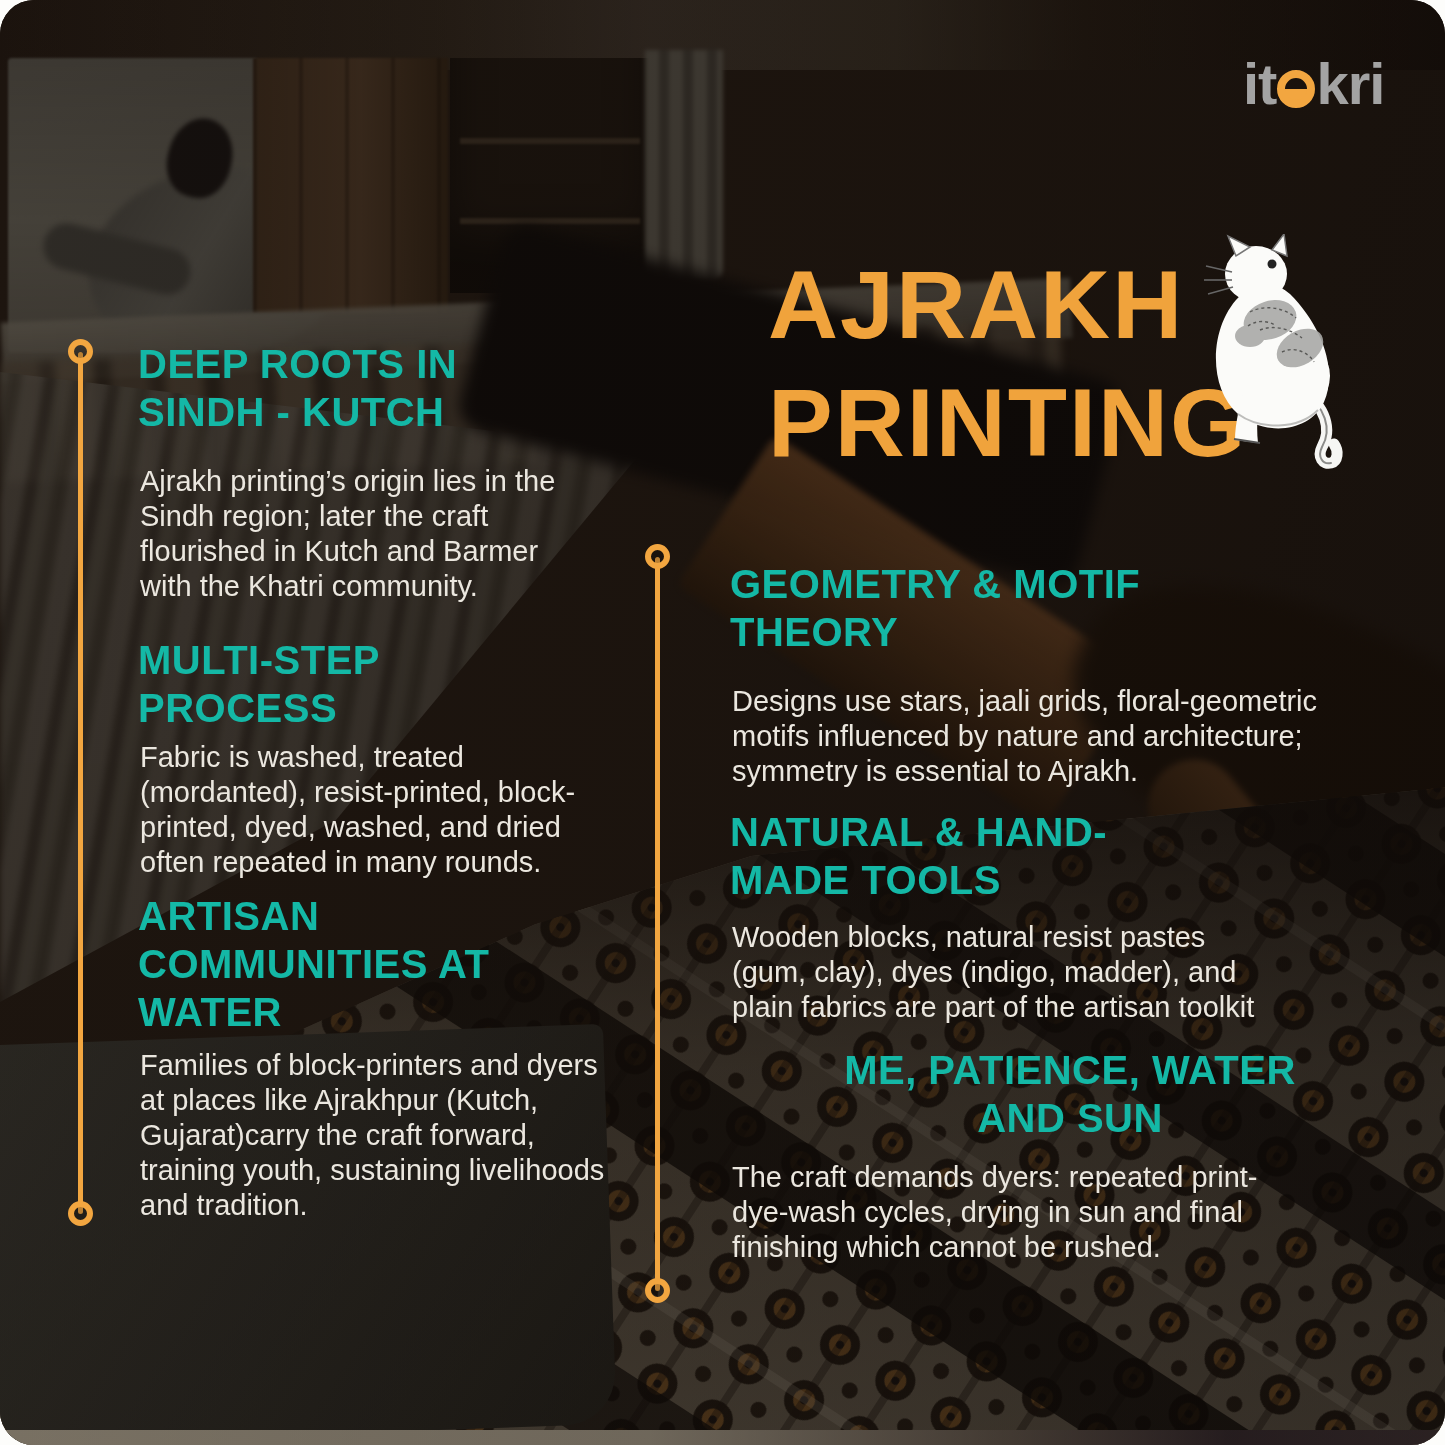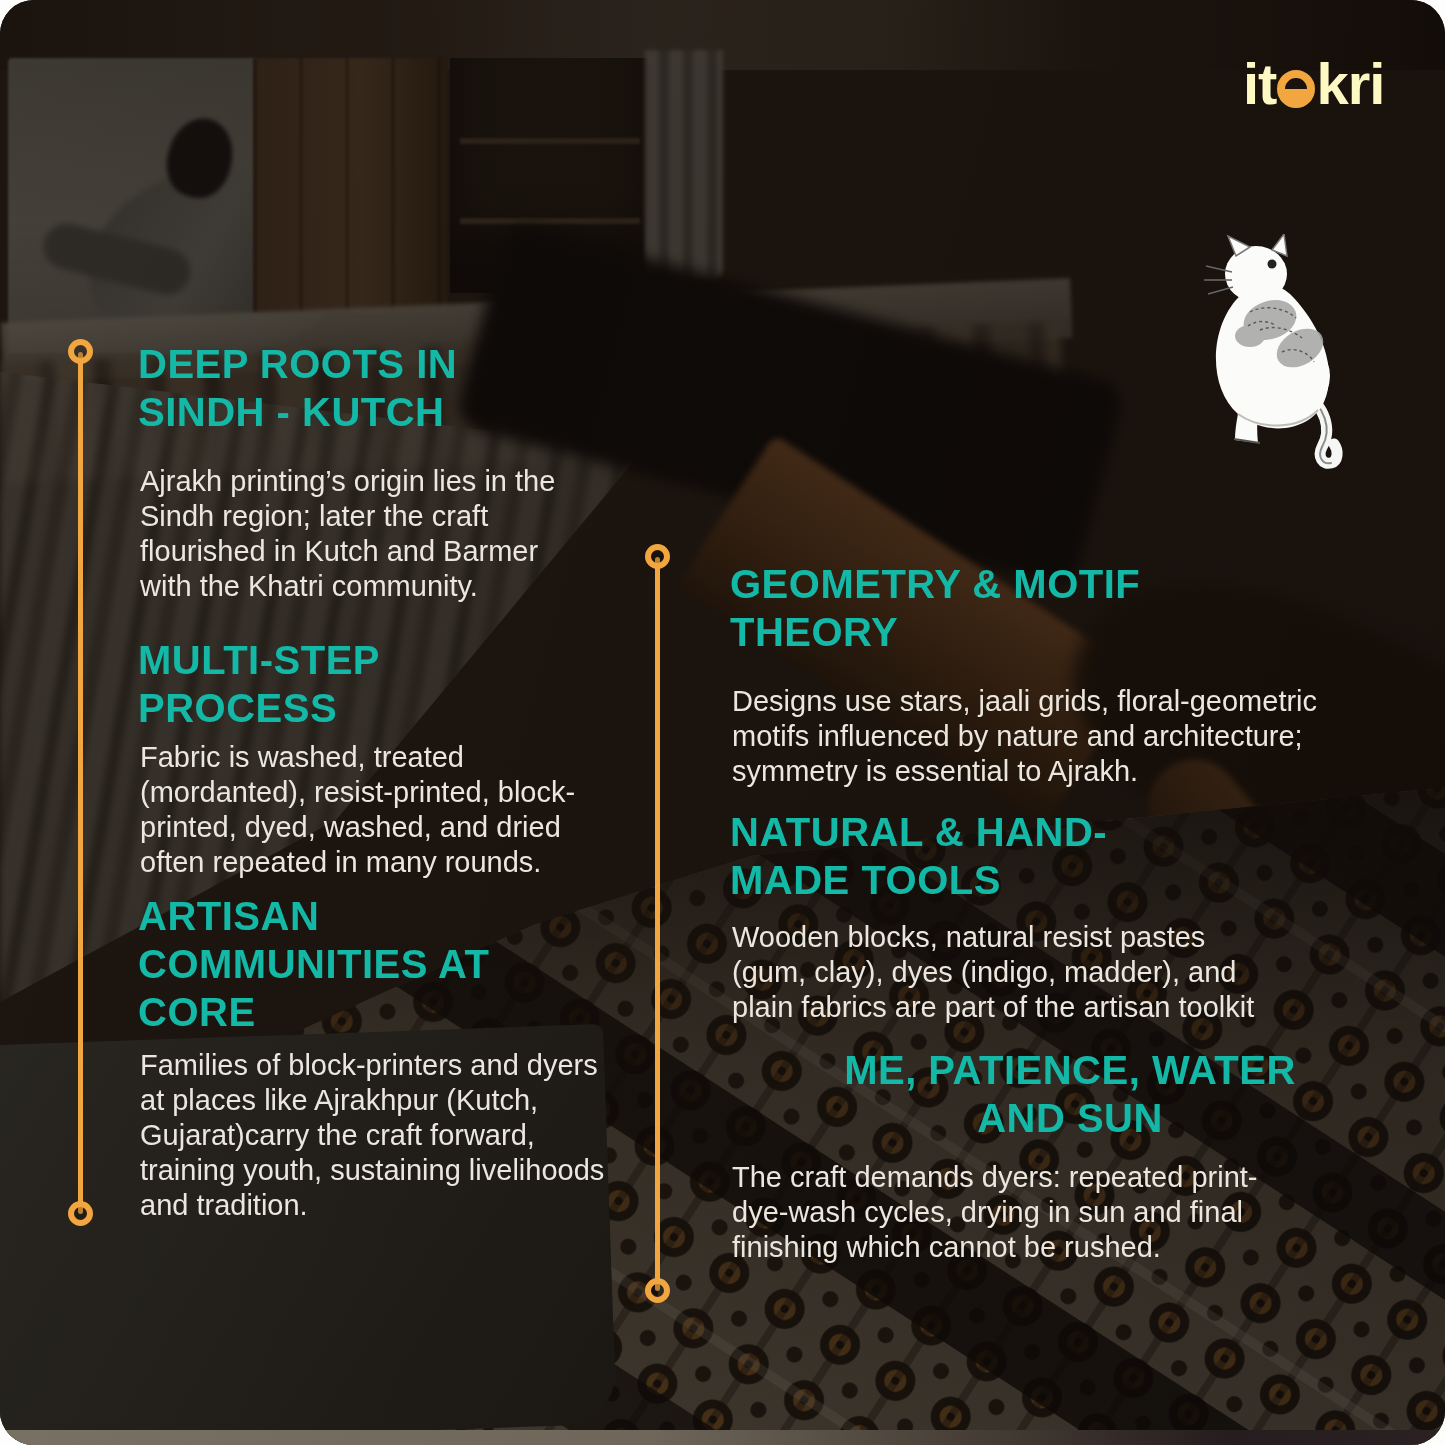--- a/index.html
+++ b/index.html
@@ -30,21 +30,21 @@
   .fabric-wrap{left:0;top:760px;width:1445px;height:685px;clip-path:polygon(16% 44%,37% 24%,52% 14%,100% 4%,100% 100%,0 100%,0 58%);}
   .plain-panel{left:-30px;top:1035px;width:640px;height:400px;background:linear-gradient(125deg,#35342e,#2b2a25 55%,#22211c);border-radius:8px 10px 52px 58px;transform:rotate(-2deg);}
   .bottom-strip{left:0;top:1430px;width:1445px;height:15px;background:linear-gradient(90deg,#b0a794 0%,#b5ac99 45%,#6e6257 70%,#3c2f35 85%,#4a3b3e 100%);}
   .photo-overlay{inset:0;background:linear-gradient(105deg,rgba(18,12,8,.30) 0%,rgba(18,12,8,.42) 50%,rgba(12,8,6,.5) 100%);}
 
   
   .connector-line{width:5px;background:#F2A640;border-radius:3px;}
   .ring{width:13px;height:13px;border:6px solid #F2A640;border-radius:50%;background:rgba(20,14,10,.25);}
 
   
-  .logo{left:1243px;top:50px;color:#fef9c3;font-weight:700;font-size:58px;letter-spacing:-1px;display:flex;align-items:center;justify-content:flex-end;}
+  .logo{left:1243px;top:50px;color:#a3a3a3;font-weight:700;font-size:58px;letter-spacing:-1px;display:flex;align-items:center;justify-content:flex-end;}
   .logo-o{display:inline-block;width:22px;height:22px;border:8px solid #F2A640;border-radius:50%;background:linear-gradient(180deg,transparent 50%,#F2A640 50%);margin:10px 1px 0 1px;}
   .title{left:768px;top:246px;width:560px;color:#F0A33C;font-size:97px;font-weight:700;line-height:1.22;letter-spacing:2px;white-space:pre-line;}
   .subtitle{left:672px;top:466px;width:760px;color:#F2EDE3;font-size:30px;font-weight:700;letter-spacing:.36em;white-space:nowrap;}
   .sec-head{color:#14b8a6;font-size:40px;font-weight:700;line-height:1.2;letter-spacing:.5px;white-space:pre-line;}
   .sec-body{color:#EBE7DF;font-size:29px;font-weight:400;line-height:1.21;white-space:pre-line;}
   .lcol .sec-head,.lcol .sec-body{width:540px;}
   .rcol .sec-head,.rcol .sec-body{width:680px;}
   .text-layer{position:absolute;inset:0;}
   .cat{left:1190px;top:234px;width:178px;height:240px;}
 </style>
@@ -123,20 +123,22 @@
   </div>
 
   <div class="text-layer">
 
     <div class="abs logo">
           <span>it</span>
           <span class="logo-o"></span>
           <span>kri</span>
         </div>
 
+    <div class="abs title">AJRAKH
+PRINTING</div>
 
     <svg class="abs cat" viewBox="0 0 178 240">
       <g stroke="none">
         <path d="M112,158 C136,172 142,196 132,213 C127,223 133,231 141,229 C148,227 149,217 144,210" fill="none" stroke="#f6f6f4" stroke-width="11" stroke-linecap="round"></path>
         <path d="M112,158 C136,172 142,196 132,213 C127,223 133,231 141,229" fill="none" stroke="#8c8c8a" stroke-width="2" stroke-linecap="round"></path>
         <path d="M52,60 C20,88 16,152 48,180 C76,203 120,198 134,168 C148,136 132,92 100,60 C84,46 66,46 52,60 Z" fill="#fbfbf9"></path>
         <circle cx="102" cy="142" r="38" fill="#fbfbf9"></circle>
         <path d="M56,148 C50,168 45,190 45,206 L68,209 C66,190 68,168 72,152 Z" fill="#fbfbf9"></path>
         <path d="M44,205 L70,209" stroke="#555" stroke-width="2"></path>
         <ellipse cx="66" cy="40" rx="31" ry="28" fill="#fbfbf9"></ellipse>
@@ -171,21 +173,21 @@
 flourished in Kutch and Barmer
 with the Khatri community.</div>
       <div class="abs sec-head" style="left:138px;top:636px;">MULTI-STEP
 PROCESS</div>
       <div class="abs sec-body" style="left:140px;top:740px;">Fabric is washed, treated
 (mordanted), resist-printed, block-
 printed, dyed, washed, and dried
 often repeated in many rounds.</div>
       <div class="abs sec-head" style="left:138px;top:892px;">ARTISAN
 COMMUNITIES AT
-CORE</div>
+WATER</div>
       <div class="abs sec-body" style="left:140px;top:1048px;">Families of block-printers and dyers
 at places like Ajrakhpur (Kutch,
 Gujarat)carry the craft forward,
 training youth, sustaining livelihoods
 and tradition.</div>
     </div>
 
     <div class="rcol">
       <div class="abs sec-head" style="left:730px;top:560px;">GEOMETRY &amp; MOTIF
 THEORY</div>

